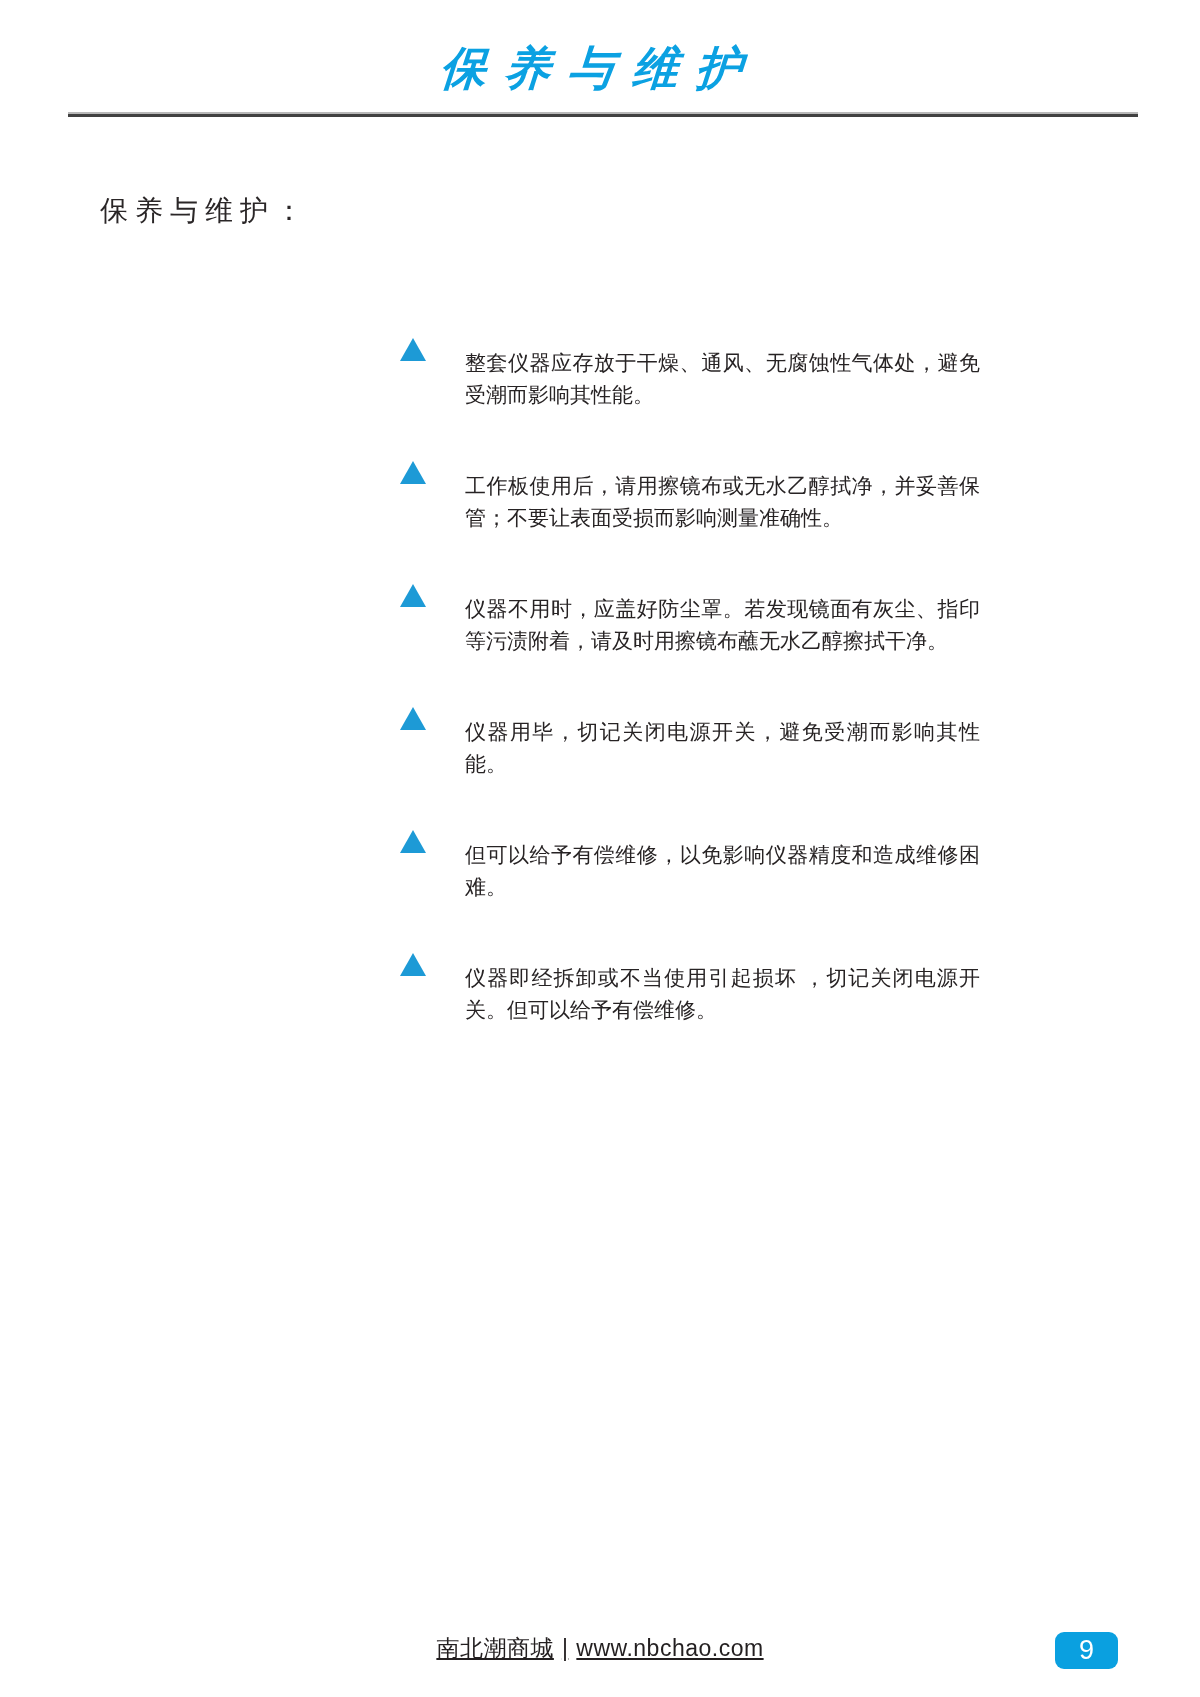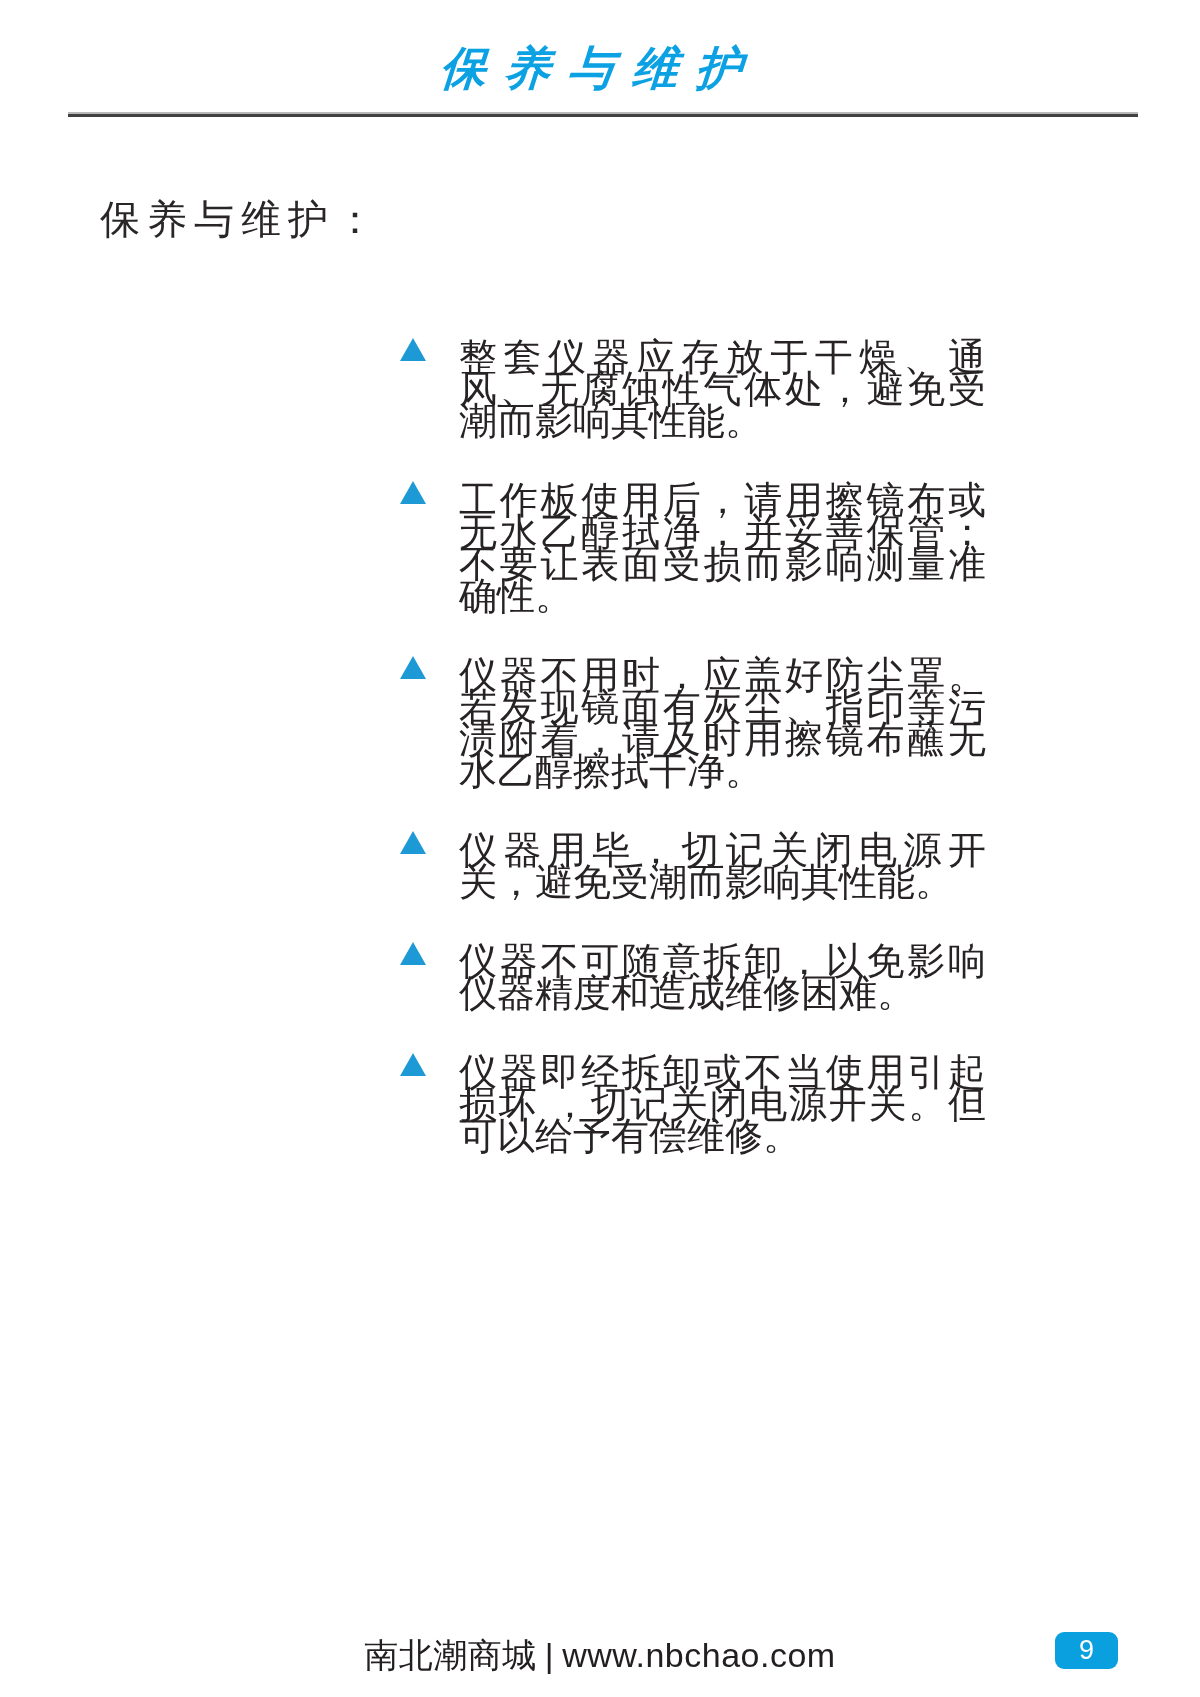--- a/index.html
+++ b/index.html
@@ -35,21 +35,21 @@
     height: 0;
     border-top: 3px solid #414141;
     box-shadow: 0 -2px 0 #b9b9b9;
   }
 
   
   .section-title {
     position: absolute;
     top: 192px;
     left: 100px;
-    font-size: 40px;
+    font-size: 28px;
     letter-spacing: 7px;
     color: #2a2627;
     font-family: Liberation Mono, monospace;
   }
 
   
   .bullets {
     position: absolute;
     top: 333px;
     left: 400px;
@@ -66,38 +66,39 @@
   .tri {
     flex: 0 0 auto;
     margin-top: 5px;
     width: 0;
     height: 0;
     border-left: 13px solid transparent;
     border-right: 13px solid transparent;
     border-bottom: 23px solid #1d9ad6;
   }
   .bullet-text {
-    margin: 8px;
+    margin: 14px;
     width: 542px;
-    font-size: 38px;
+    font-size: 21px;
     line-height: 32px;
     text-align: justify;
     color: #272324;
   }
 
   
   .footer {
     position: absolute;
     top: 1633px;
     left: 0;
     width: 100%;
     text-align: center;
-    font-size: 34px;
+    font-size: 23px;
     color: #231f20;
     letter-spacing: 0.5px;
+    text-decoration: underline;
   }
   .footer .sep { margin: 0 8px; color: #231f20; }
 
   .page-badge {
     position: absolute;
     top: 1632px;
     left: 1055px;
     width: 63px;
     height: 37px;
     border-radius: 9px;
@@ -138,21 +139,21 @@
     </div>
 
 
     <div class="bullet-item">
       <span class="tri"></span>
       <p class="bullet-text">仪器用毕，切记关闭电源开关，避免受潮而影响其性能。</p>
     </div>
 
     <div class="bullet-item">
       <span class="tri"></span>
-      <p class="bullet-text">仪器不可随意拆卸，以免影响仪器精度和造成维修困难。</p>
+      <p class="bullet-text">但可以给予有偿维修，以免影响仪器精度和造成维修困难。</p>
     </div>
 
     <div class="bullet-item">
       <span class="tri"></span>
       <p class="bullet-text">仪器即经拆卸或不当使用引起损坏 ，切记关闭电源开关。但可以给予有偿维修。</p>
     </div>
 
   </div>
 
   <div class="footer">

